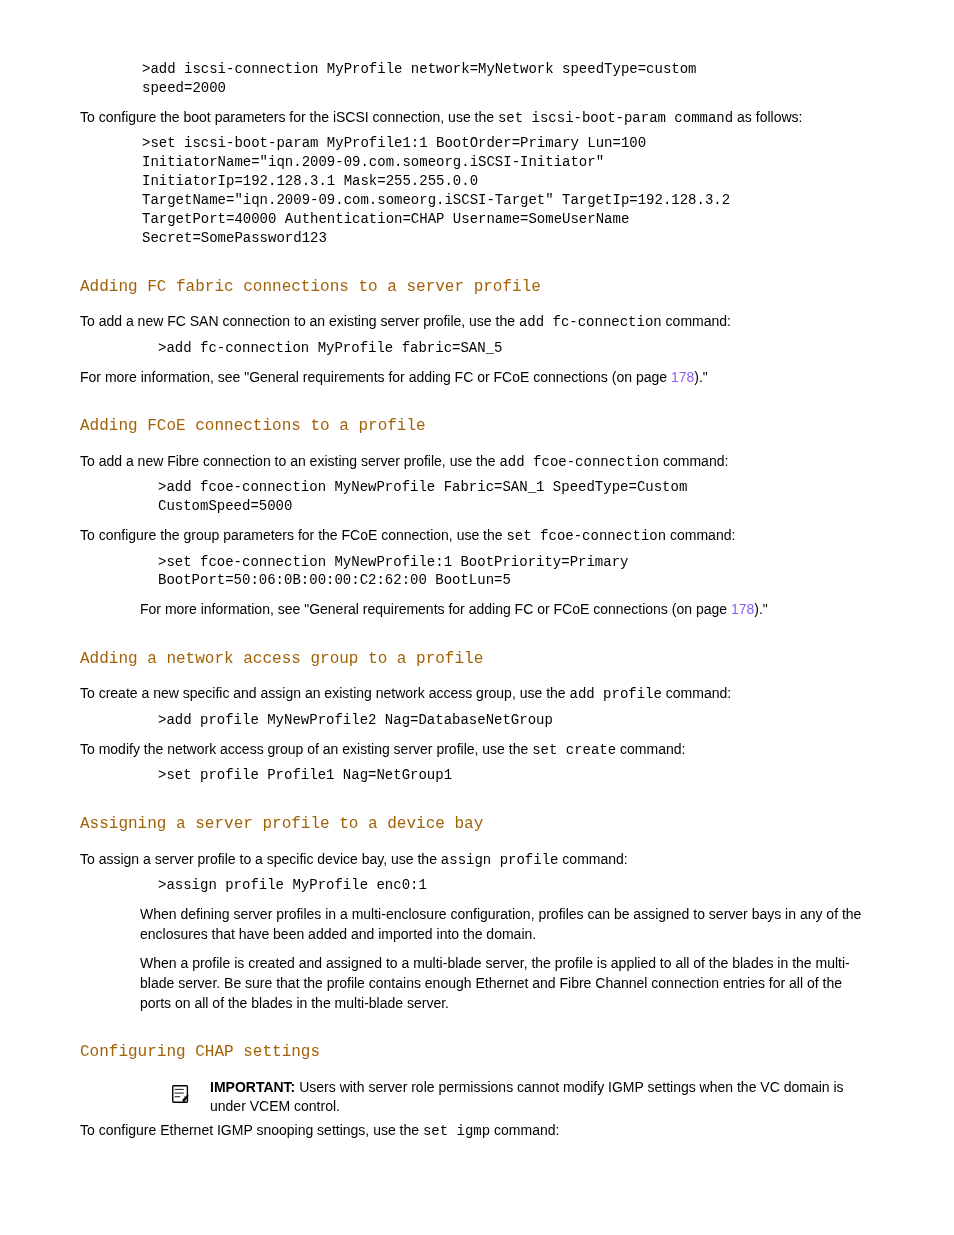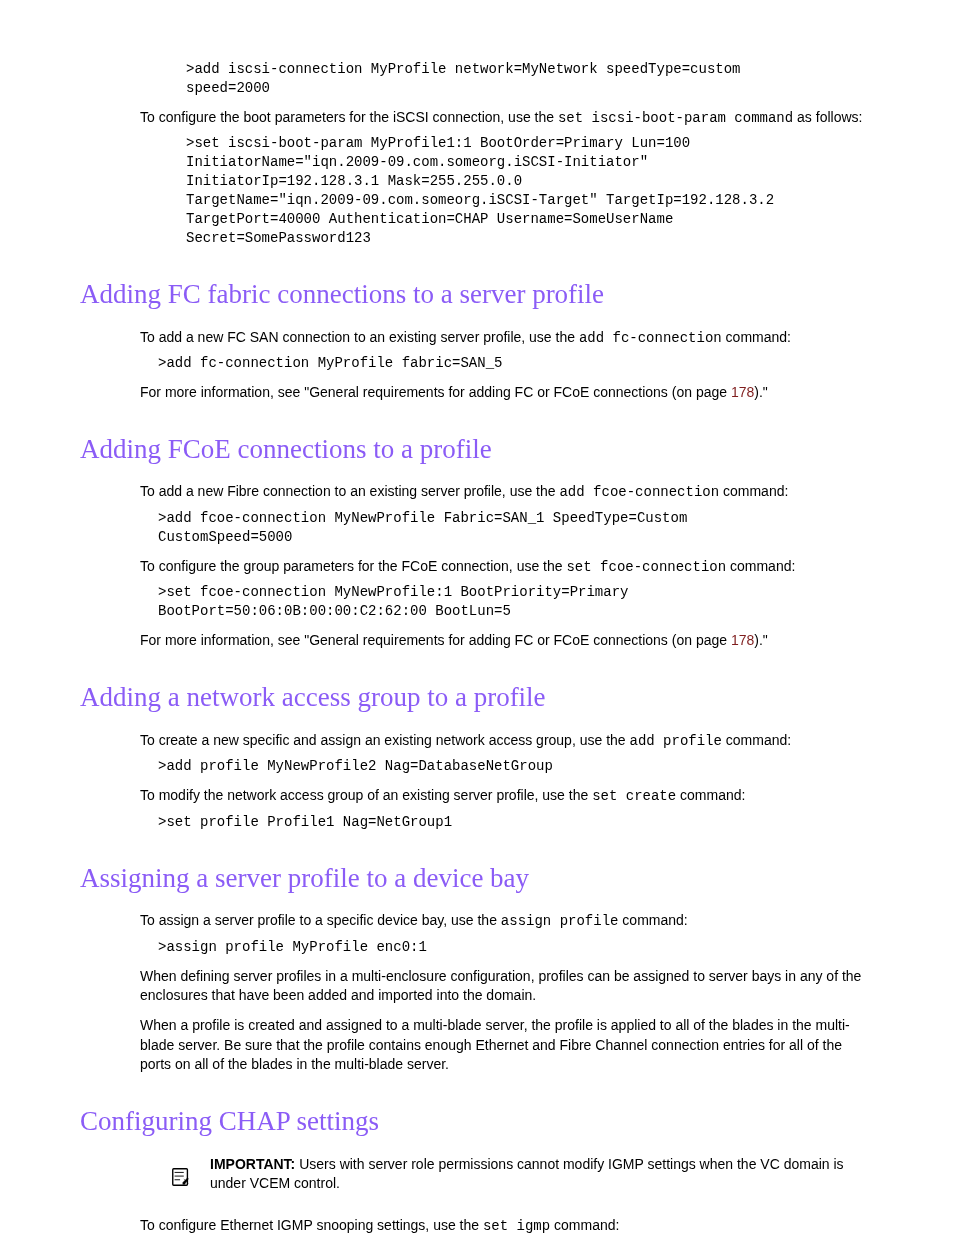--- a/index.html
+++ b/index.html
@@ -12,56 +12,55 @@
     width: 954px;
     box-sizing: border-box;
   }
   .code {
     font-family: "Courier New", Courier, monospace;
     white-space: pre-wrap;
   }
   .code-block {
     font-family: "Courier New", Courier, monospace;
     white-space: pre;
-    margin-left: 106px;
+    margin-left: 62px;
     margin-bottom: 10px;
     line-height: 1.35;
   }
   .code-block-inner {
     font-family: "Courier New", Courier, monospace;
     white-space: pre;
     margin-left: 78px;
     margin-bottom: 10px;
     line-height: 1.35;
   }
   h2 {
-    font-family: Liberation Serif, serif;
+    font-family: Liberation Mono, monospace;
     font-weight: normal;
-    color: #8b5cf6;
-    font-size: 27px;
+    color: #a16207;
+    font-size: 16px;
     margin-top: 28px;
     margin-bottom: 14px;
   }
   .para {
-    margin-left: 60px;
     margin-bottom: 6px;
   }
   .para2 {
     margin-left: 60px;
     margin-bottom: 6px;
     margin-top: 10px;
   }
   .link {
-    color: #7f1d1d;
+    color: #8b5cf6;
   }
   .note-block {
     margin-left: 90px;
-    margin-bottom: 22px;
+    margin-bottom: 4px;
     display: flex;
-    align-items: flex-end;
+    align-items: center;
   }
   .note-icon {
     flex: 0 0 40px;
     text-align: left;
   }
   .note-icon svg {
     width: 22px;
     height: 22px;
   }
   .note-text {

